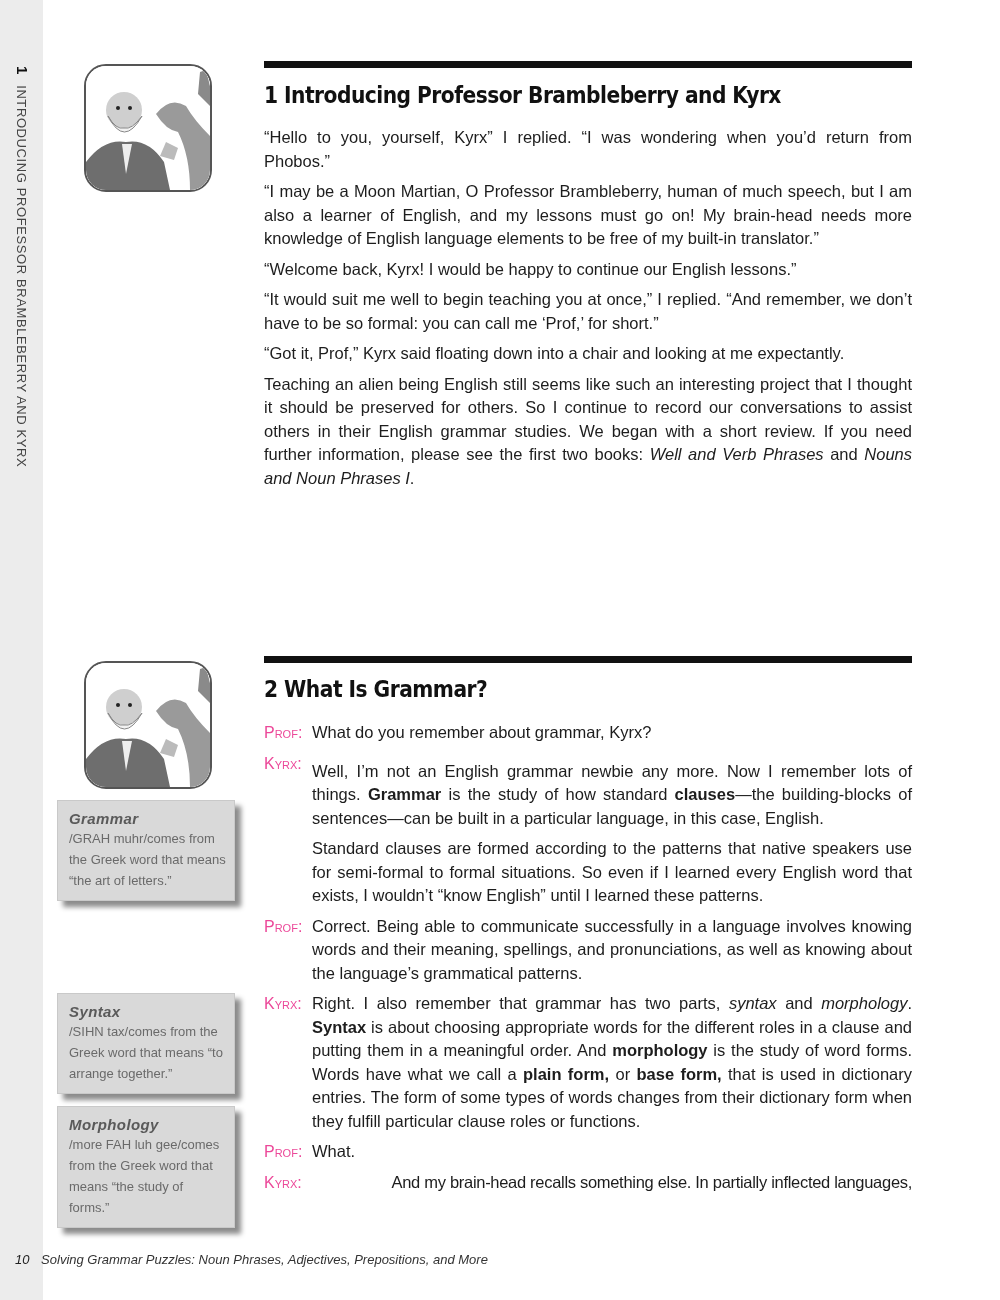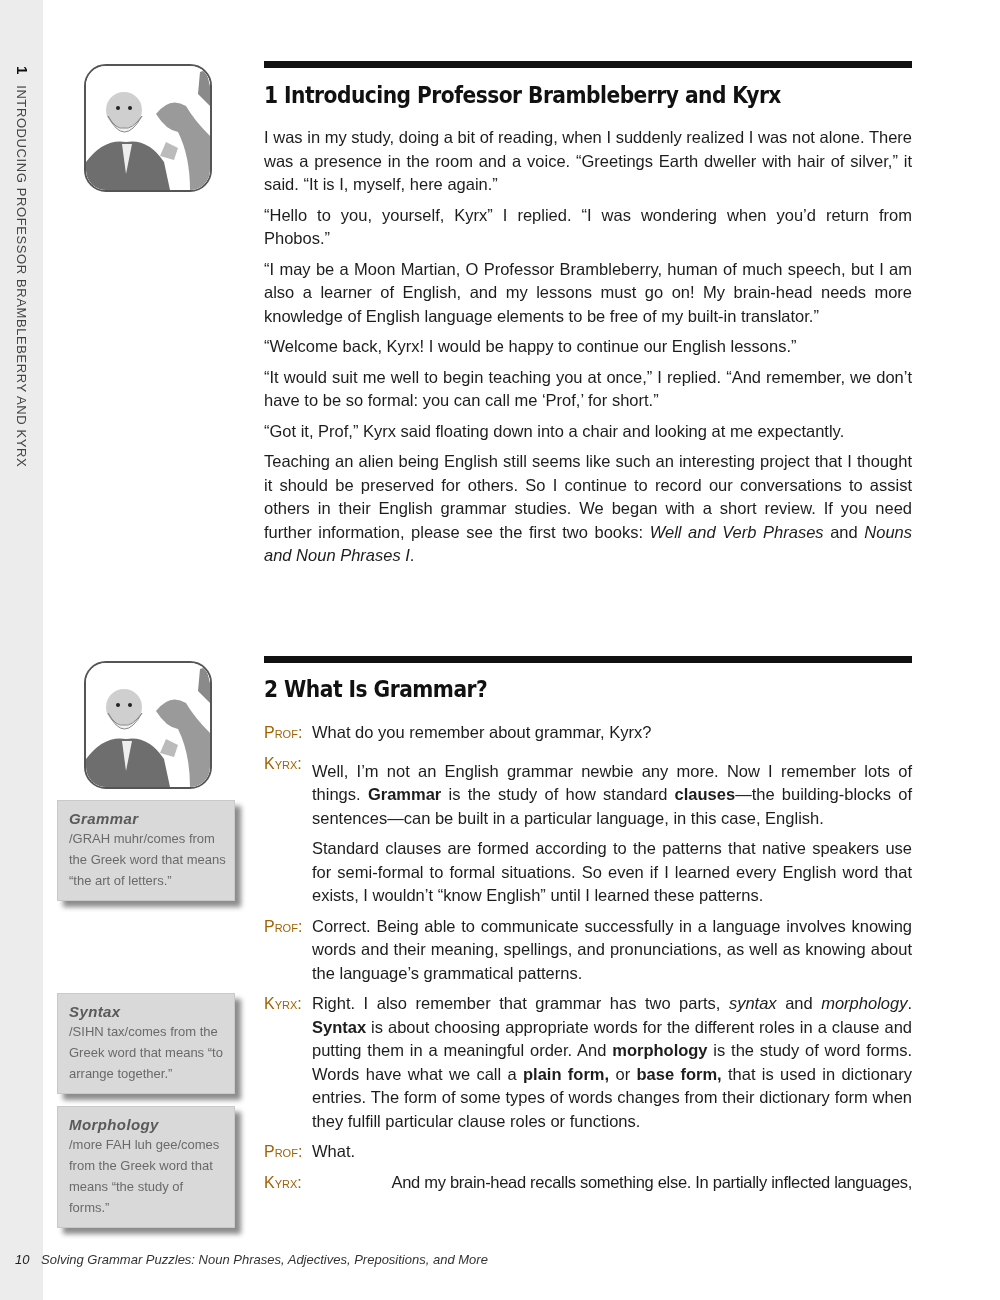--- a/index.html
+++ b/index.html
@@ -16,21 +16,21 @@
 
   .rule { position:absolute; left:264px; width:648px; height:7px; background:#111; }
   .section-title { position:absolute; left:264px; font-size:23px; font-weight:bold; color:#111;
                    font-family:"DejaVu Sans", sans-serif; letter-spacing:-0.6px; transform:scaleX(0.88); transform-origin:0 0; }
 
   .col { position:absolute; left:264px; width:648px; font-size:16.5px; line-height:23.5px; color:#1d1d1d; }
   .col p { margin:0 0 7px 0; text-align:justify; }
   .col em { font-style:italic; }
 
   .dlg { display:flex; margin:0 0 7px 0; }
-  .dlg .spk { flex:0 0 48px; font-variant:small-caps; letter-spacing:0; font-size:16px; color:#a16207; }
+  .dlg .spk { flex:0 0 48px; font-variant:small-caps; letter-spacing:0; font-size:16px; color:#ec4899; }
   .dlg .txt { flex:1; text-align:justify; }
   .dlg .txt p { margin:8px 0 7px 0; }
   .dlg b { font-weight:bold; }
 
   .gloss { position:absolute; left:57px; width:178px; background:#d9d9d9; border:1px solid #c9c9c9;
            box-shadow:6px 6px 5px #8c8c8c; padding:8px 8px 9px 11px; box-sizing:border-box;
            font-size:13px; line-height:21px; color:#6a6a6a; }
   .gloss .term { font-weight:bold; font-style:italic; font-size:15px; color:#5a5a5a; line-height:19px; letter-spacing:0.4px; }
 
   .footer { position:absolute; left:15px; top:1252px; font-size:13px; font-style:italic; color:#333; white-space:nowrap; }
@@ -56,21 +56,20 @@
       <circle cx="44" cy="42" r="2" fill="#222"></circle>
     <path d="M70,48 Q84,30 100,40 Q108,54 124,70 L124,124 L104,124 Q104,90 92,66 Q80,64 70,48 Z" fill="#9a9a9a"></path>
     <path d="M114,6 L120,4 L124,20 L124,40 L112,28 Z" fill="#8a8a8a"></path>
     <path d="M80,76 L92,82 L88,94 L74,90 Z" fill="#bbb"></path>
   </svg>
 </div>
 
 <div class="rule" style="top:61px;"></div>
 <div class="section-title" style="top:82px;">1 Introducing Professor Brambleberry and Kyrx</div>
 <div class="col" style="top:126px;">
-  <p>I was in my study, doing a bit of reading, when I suddenly realized I was not alone. There was a presence in the room and a voice. “Greetings Earth dweller with hair of silver,” it said. “It is I, myself, here again.”</p>
   <p>“Hello to you, yourself, Kyrx” I replied. “I was wondering when you’d return from Phobos.”</p>
   <p>“I may be a Moon Martian, O Professor Brambleberry, human of much speech, but I am also a learner of English, and my lessons must go on! My brain-head needs more knowledge of English language elements to be free of my built-in translator.”</p>
   <p>“Welcome back, Kyrx! I would be happy to continue our English lessons.”</p>
   <p>“It would suit me well to begin teaching you at once,” I replied. “And remember, we don’t have to be so formal: you can call me ‘Prof,’ for short.”</p>
   <p>“Got it, Prof,” Kyrx said floating down into a chair and looking at me expectantly.</p>
   <p style="margin:0;">
     <span>Teaching an alien being English still seems like such an interesting project that I thought it should be preserved for others. So I continue to record our conversations to assist others in their English grammar studies. We began with a short review. If you need further information, please see the first two books:</span>
     <em>Well and Verb Phrases</em><span> and </span><em>Nouns and Noun Phrases I</em><span>.</span>
   </p>
 </div>

